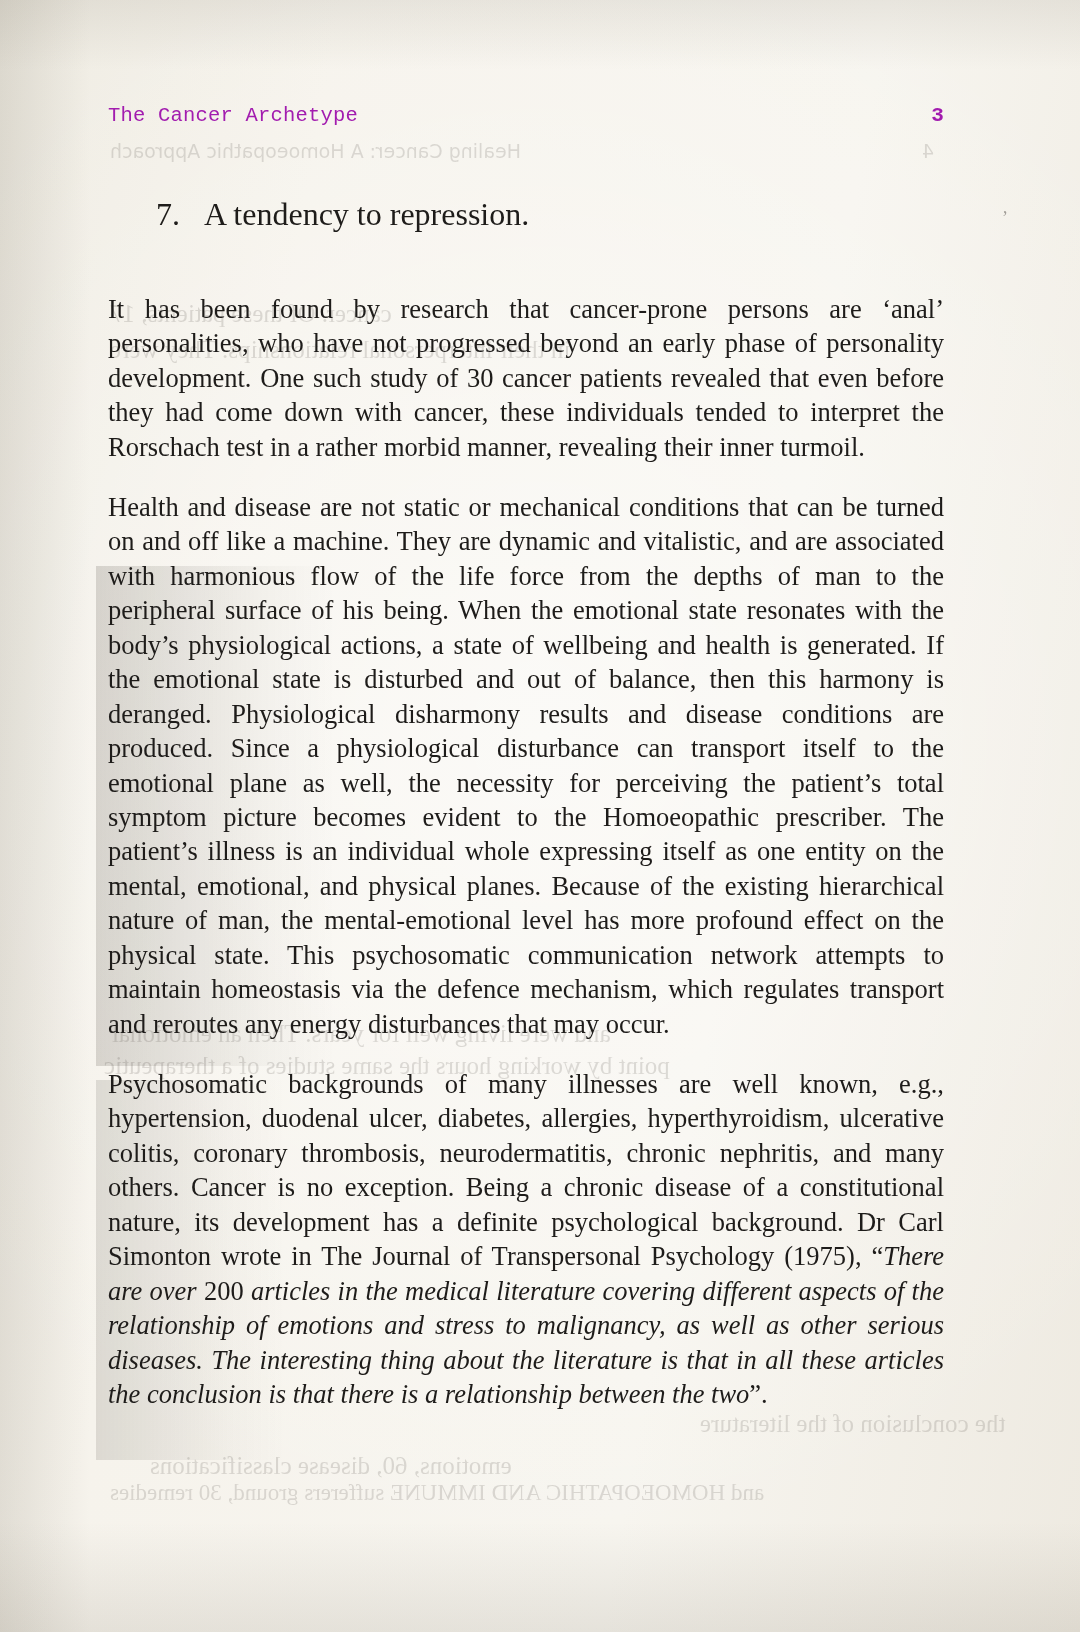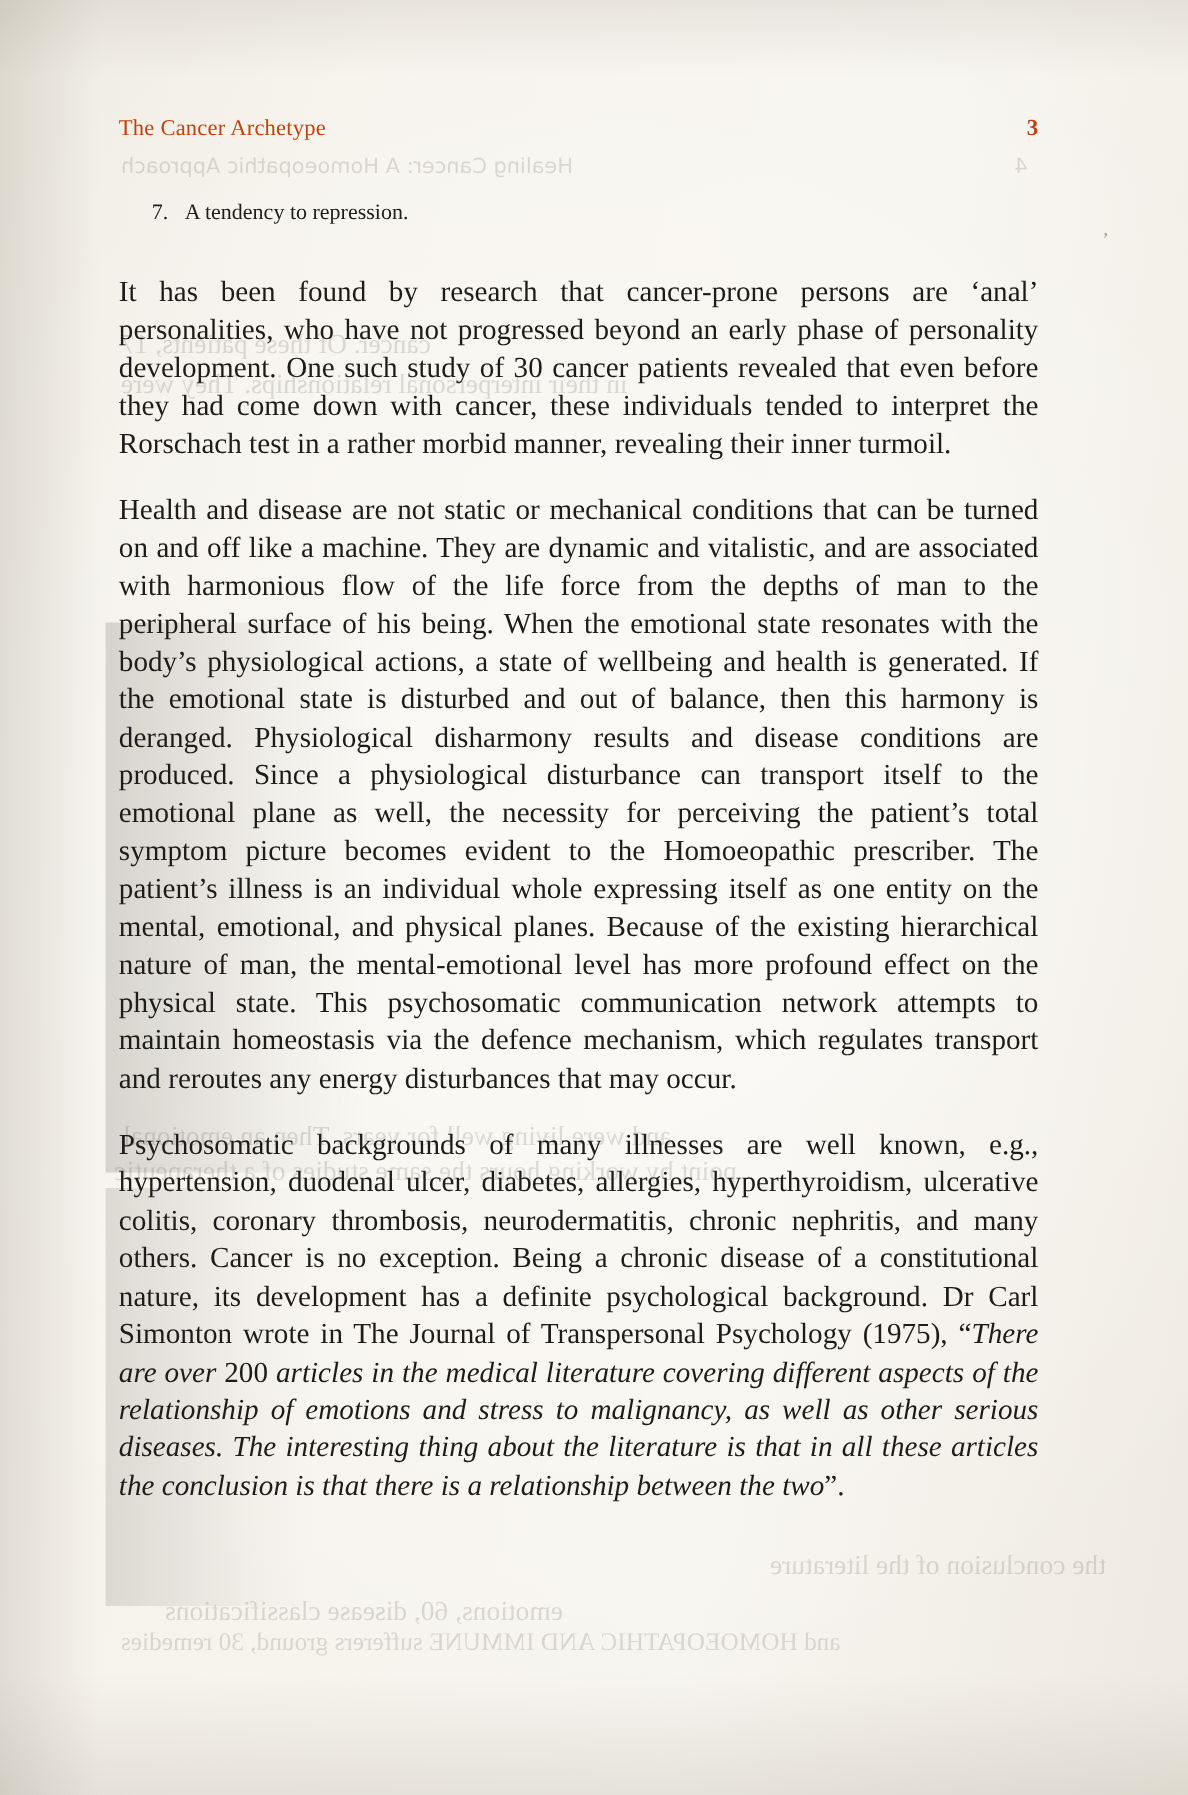--- a/index.html
+++ b/index.html
@@ -49,32 +49,32 @@
     left: 108px;
     top: 104px;
     width: 836px;
   }
 
   
   .running-head {
     display: flex;
     align-items: baseline;
     justify-content: space-between;
-    font-family: Liberation Serif, serif;
+    font-family: Liberation Mono, monospace;
     font-size: 20.5px;
     letter-spacing: 0.2px;
-    color: #c2410c;
+    color: #a21caf;
     margin-bottom: 26px;
   }
   .running-head .title { font-weight: 400; }
   .running-head .folio { font-weight: 700; font-size: 21px; }
 
   
   .numbered-item {
-    font-size: 20px;
+    font-size: 32px;
     line-height: 1.28;
     margin-bottom: 2px;
     white-space: pre;
   }
 
   p.body {
     font-size: 26.5px;
     line-height: 1.30;
     text-align: justify;
     text-justify: inter-word;

